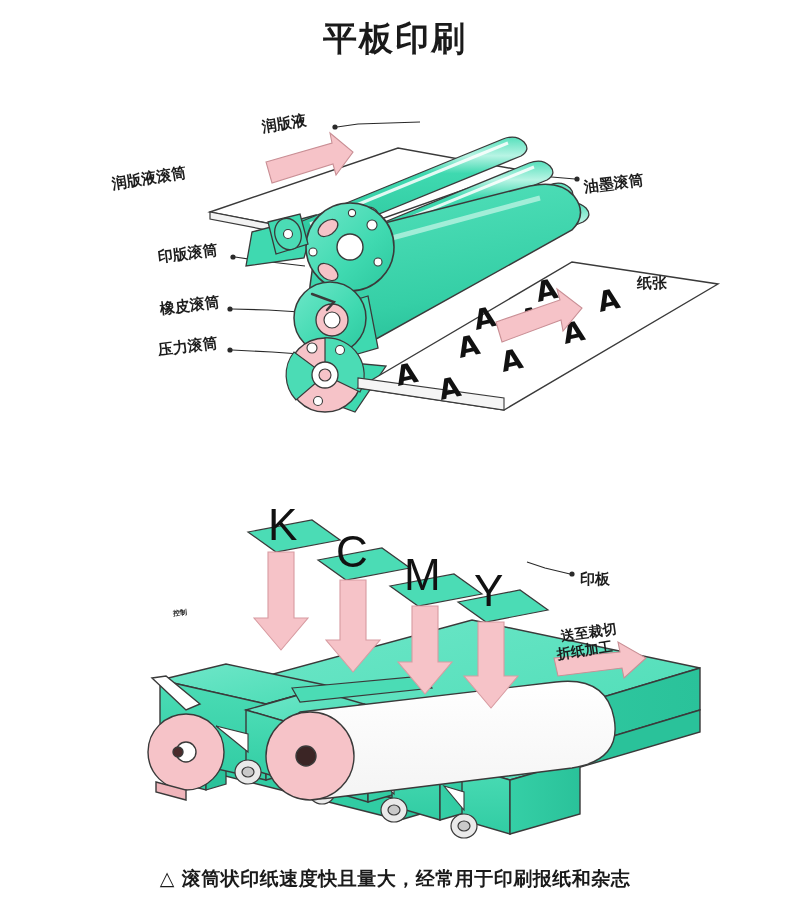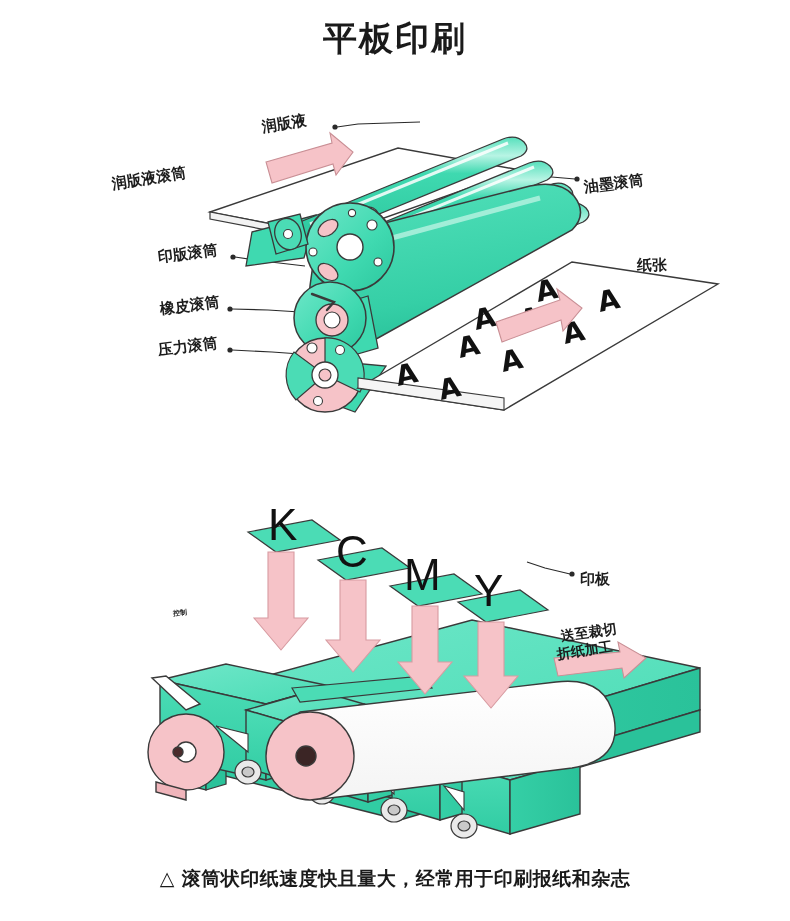--- a/index.html
+++ b/index.html
@@ -234,21 +234,21 @@
       <path d="M496,322 L560,300 L557,289 L582,308 L563,331 L561,320 L502,342 Z" fill="#f6c3c8" stroke="#c98f95" stroke-width="1.1"></path>
     </g>
   </svg>
 
   <div class="label rot" style="left:262px; top:118px;">润版液</div>
   <div class="label rot" style="left:112px; top:175px;">润版液滚筒</div>
   <div class="label rot3" style="left:158px; top:248px;">印版滚筒</div>
   <div class="label rot3" style="left:160px; top:300px;">橡皮滚筒</div>
   <div class="label rot3" style="left:158px; top:341px;">压力滚筒</div>
   <div class="label rot3" style="left:584px; top:178px;">油墨滚筒</div>
-  <div class="label" style="left:637px; top:256px;">纸张</div>
+  <div class="label" style="left:637px; top:274px;">纸张</div>
 
   <svg class="svg-layer" width="790" height="400" viewBox="0 0 790 400" style="top:490px; left:0;">
     <defs>
       <linearGradient id="boxTop" x1="0" y1="0" x2="1" y2="1">
         <stop offset="0%" stop-color="#6fe7c9"></stop>
         <stop offset="100%" stop-color="#4bdcb5"></stop>
       </linearGradient>
       <linearGradient id="boxFront" x1="0" y1="0" x2="0" y2="1">
         <stop offset="0%" stop-color="#4bdcb5"></stop>
         <stop offset="100%" stop-color="#31cca3"></stop>

